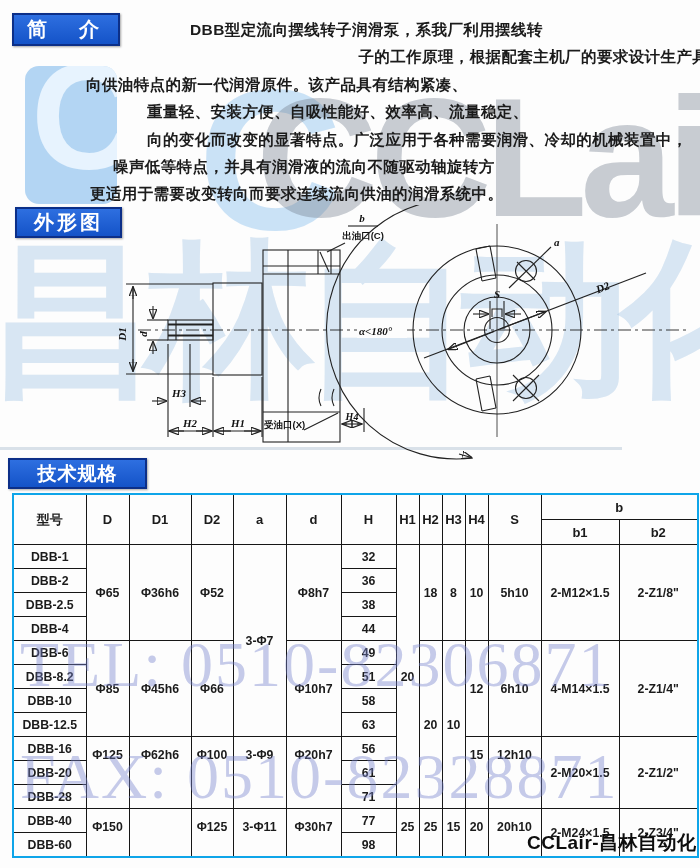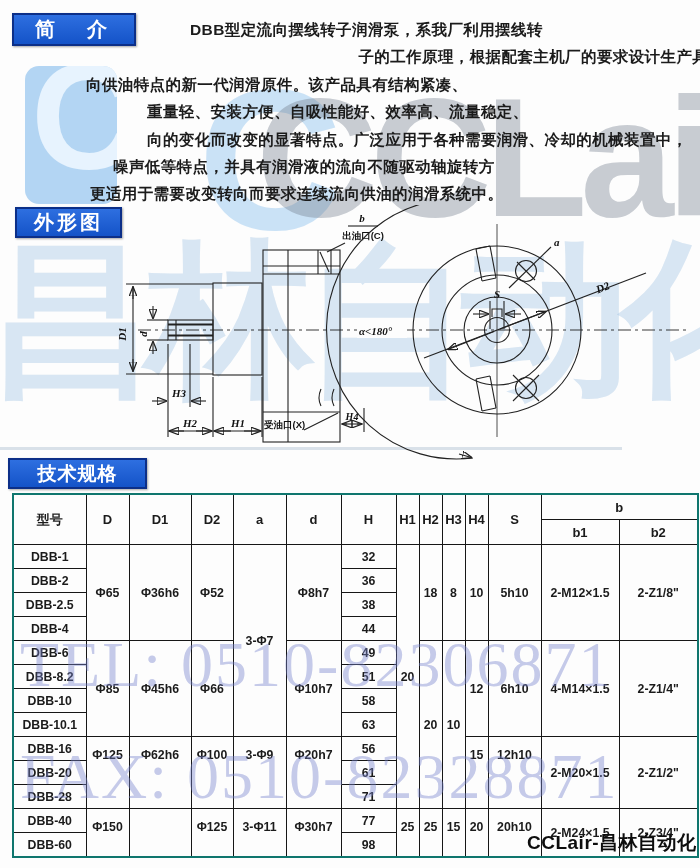--- a/index.html
+++ b/index.html
@@ -19,21 +19,21 @@
          letter-spacing:-10px;}
   .wm-sep{left:0;top:447px;width:622px;height:3px;background:rgba(188,203,216,.55);}
   .wm-tel,.wm-fax{font-family:"Liberation Serif","DejaVu Serif",serif;font-size:64px;
                   color:rgba(118,132,206,.42);letter-spacing:2px;z-index:6;}
   .wm-tel{left:20px;top:633px;}
   .wm-fax{left:20px;top:745px;}
   
   .badge{position:absolute;z-index:2;background:linear-gradient(#2e6fe0,#1453c8);
          border:2px solid #0c2f88;color:#fff;display:flex;align-items:center;justify-content:center;
          font-weight:bold;box-shadow:1px 1px 2px rgba(0,0,0,.35);box-sizing:border-box;}
-  #badge-intro{left:12px;top:13px;width:124px;height:33px;font-size:20px;letter-spacing:6px;}
+  #badge-intro{left:12px;top:13px;width:108px;height:33px;font-size:20px;letter-spacing:6px;}
   #badge-outline{left:15px;top:207px;width:107px;height:31px;font-size:20px;letter-spacing:3px;}
   #badge-specs{left:8px;top:458px;width:139px;height:31px;font-size:19px;letter-spacing:1px;}
   
   #intro-text{left:0;top:16px;width:700px;z-index:2;padding-left:40px;}
   .intro-line{font-size:15.5px;font-weight:bold;line-height:27.4px;letter-spacing:.4px;white-space:nowrap;}
   .intro-line:nth-child(1){margin-left:150px;}
   .intro-line:nth-child(2){margin-left:112px;text-align:right;}
   .intro-line:nth-child(3){margin-left:46px;}
   .intro-line:nth-child(4){margin-left:107px;}
   .intro-line:nth-child(5){margin-left:107px;}
@@ -46,21 +46,21 @@
   #outline-svg .cl{stroke-dasharray:13 4 3 4;stroke-width:.9;}
   #outline-svg .thick{stroke-width:2.2;}
   #outline-svg text{fill:#111;stroke:none;}
   .dim{font:bold italic 11px "Liberation Serif","DejaVu Serif",serif;}
   .dimcn{font:bold 9.5px "Liberation Sans","DejaVu Sans",sans-serif;}
   
   #specs-table{position:absolute;left:12px;top:493px;width:685px;z-index:3;
                border-collapse:collapse;table-layout:fixed;background:transparent;}
   #specs-table th,#specs-table td{border:1.4px solid #161616;text-align:center;vertical-align:middle;
                font-weight:bold;padding:0;overflow:hidden;}
-  #specs-table{border:2px solid #0f766e;}
+  #specs-table{border:2px solid #0ea5e9;}
   #specs-table th{font-size:13px;height:24px;}
   #specs-table td{font-size:12.3px;height:23px;}
   #specs-table td.va-top{vertical-align:top;padding-top:11px;}
   
   #footer-brand{left:527px;top:830px;z-index:7;font-size:19px;font-weight:bold;color:#0d0d0d;
                 letter-spacing:.5px;white-space:nowrap;}
 </style>
 </head>
 <body>
 
@@ -283,21 +283,21 @@
         </tr>
         <tr>
           <td>DBB-8.2</td>
           <td>51</td>
         </tr>
         <tr>
           <td>DBB-10</td>
           <td>58</td>
         </tr>
         <tr>
-          <td>DBB-10.1</td>
+          <td>DBB-12.5</td>
           <td>63</td>
         </tr>
         <tr>
           <td>DBB-16</td>
           <td rowspan="3" class="va-top">Φ125</td>
           <td rowspan="3" class="va-top">Φ62h6</td>
           <td rowspan="3" class="va-top">Φ100</td>
           <td rowspan="3" class="va-top">3-Φ9</td>
           <td rowspan="3" class="va-top">Φ20h7</td>
           <td>56</td>

